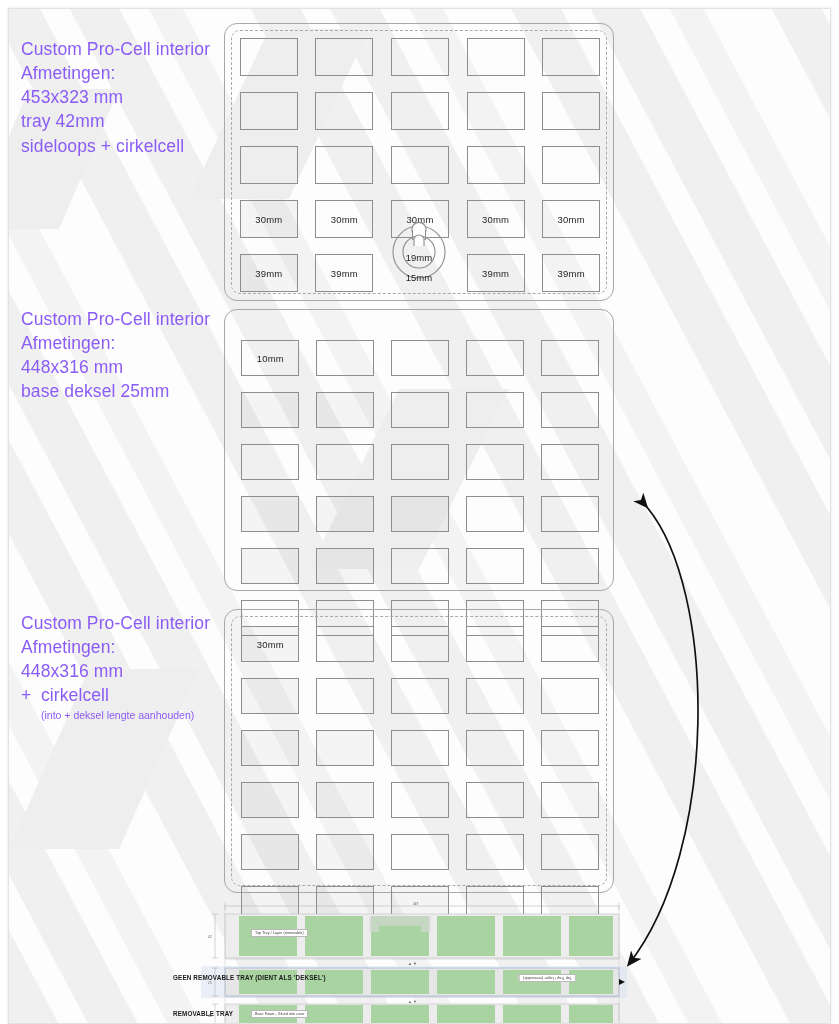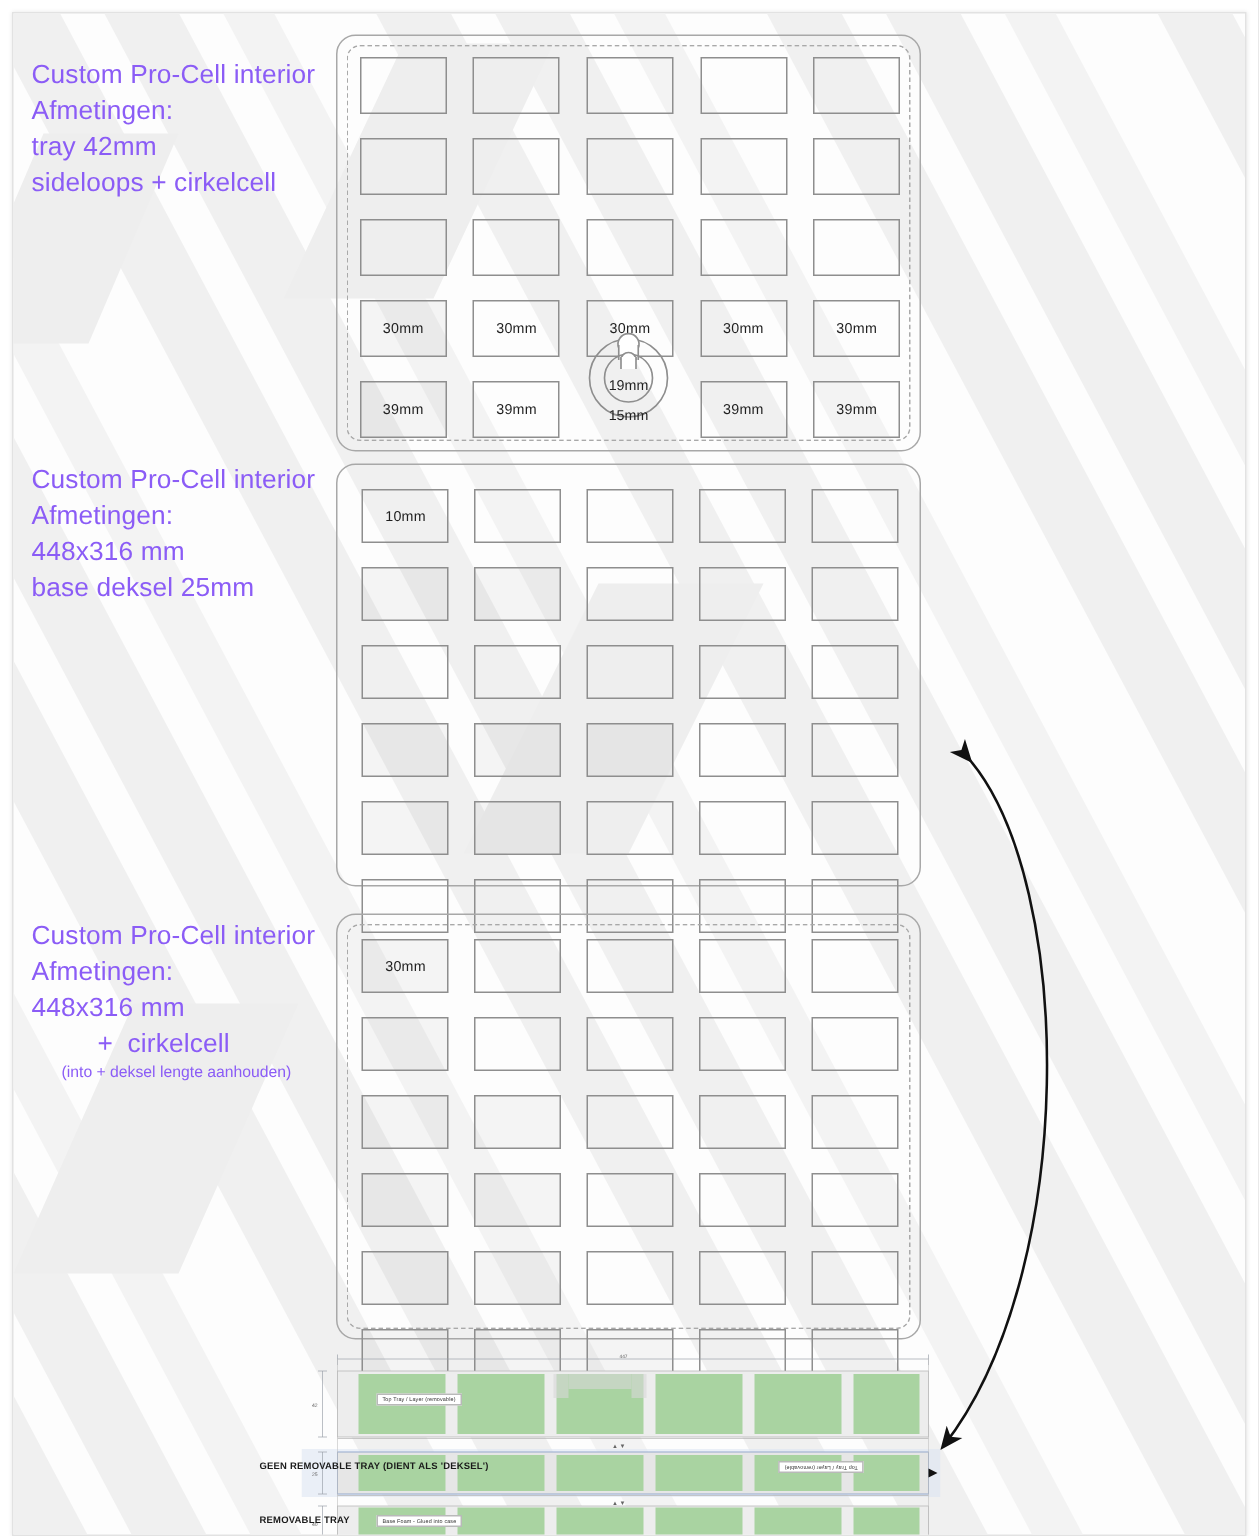--- a/index.html
+++ b/index.html
@@ -48,21 +48,20 @@
     position: absolute;
     color: #8b5cf6;
     line-height: 1.38;
     font-size: 17.5px;
     letter-spacing: 0.1px;
     white-space: nowrap;
   }
   .spec-block .line { display: block; }
   .spec-block .line.indent-plus {
     display: block;
-    margin-left: 44px;
   }
   .spec-block .plus-sym { display: inline-block; width: 20px; }
   .spec-block .note {
     display: block;
     font-size: 10.5px;
     padding-left: 20px;
     letter-spacing: 0;
   }
 
   
@@ -191,20 +190,21 @@
         <polygon points="60,120 150,120 90,260 0,260"></polygon>
         <polygon points="300,60 400,60 320,230 220,230"></polygon>
         <polygon points="430,420 540,420 450,600 340,600"></polygon>
         <polygon points="120,700 230,700 150,880 40,880"></polygon>
       </g>
     </svg>
 
     <div class="spec-block" style="left:12px; top:28px;">
       <span class="line">Custom Pro-Cell interior</span>
       <span class="line">Afmetingen:</span>
+      <span class="line">453x323 mm</span>
       <span class="line">tray 42mm</span>
       <span class="line">sideloops + cirkelcell</span>
     </div>
 
     <div class="tray" style="left:215px; top:14px; width:390px; height:278px;">
       <div class="tray-inner-dash"></div>
       <div class="cell-grid" style="left:14px; top:14px; width:362px; height:250px;
                   grid-template-columns:repeat(5,1fr); grid-template-rows:repeat(5,1fr);">
 
         <div class="cell-slot">
@@ -305,21 +305,21 @@
     </div>
 
     <div class="spec-block" style="left:12px; top:298px;">
       <span class="line">Custom Pro-Cell interior</span>
       <span class="line">Afmetingen:</span>
       <span class="line">448x316 mm</span>
       <span class="line">base deksel 25mm</span>
     </div>
 
     <div class="tray" style="left:215px; top:300px; width:390px; height:282px;">
-      <div class="cell-grid" style="left:16px; top:16px; width:358px; height:250px;
+      <div class="cell-grid" style="left:16px; top:30px; width:358px; height:250px;
                   grid-template-columns:repeat(5,1fr); grid-template-rows:repeat(6,1fr);">
         <div class="cell-slot">
             <div class="cell" style="height:36px">10mm</div>
           </div>
         <div class="cell-slot">
             <div class="cell" style="height:36px"></div>
           </div>
         <div class="cell-slot">
             <div class="cell" style="height:36px"></div>
           </div>

